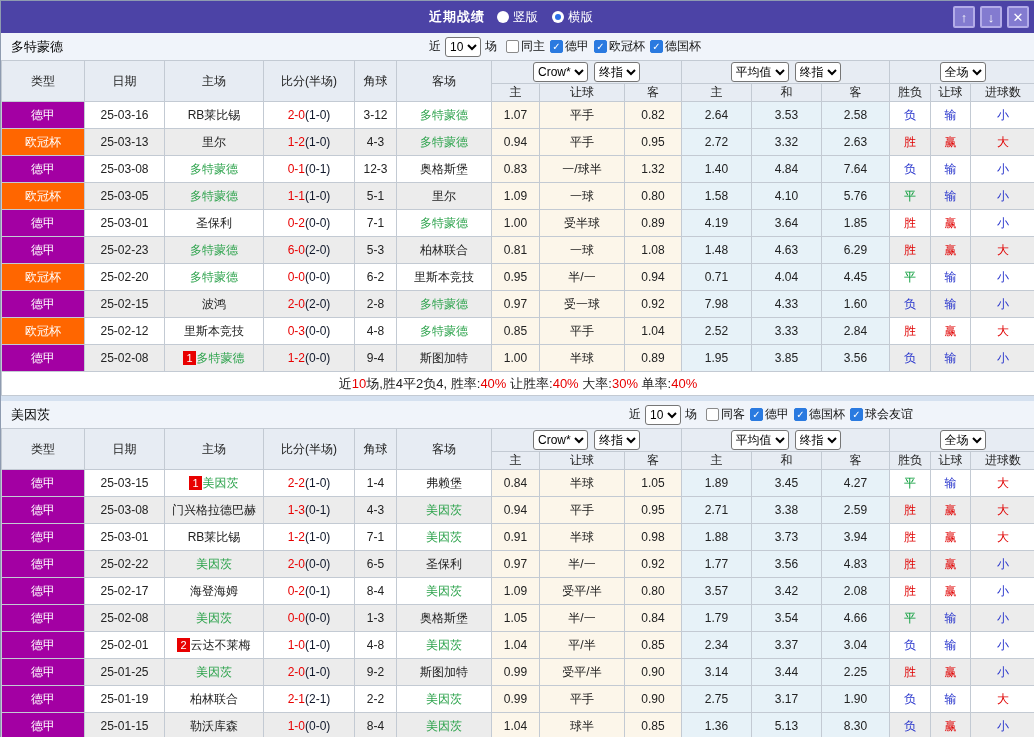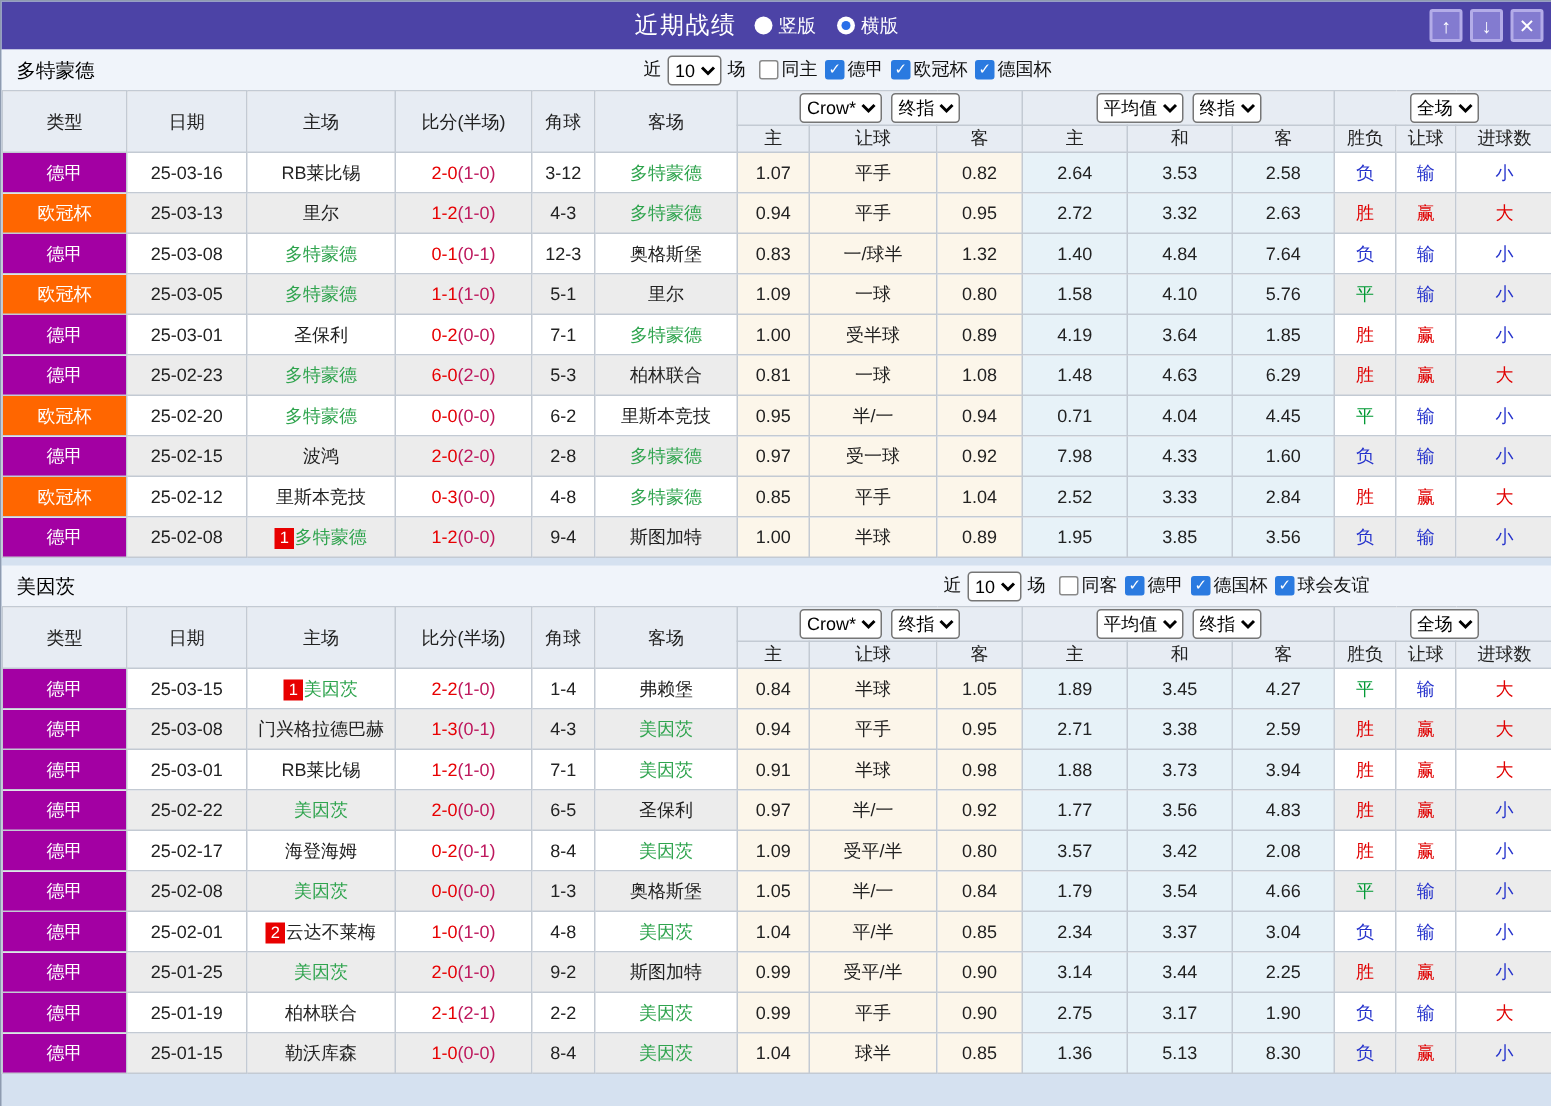--- a/index.html
+++ b/index.html
@@ -1,20 +1,20 @@
 <!DOCTYPE html>
 <html><head>
 <meta charset="utf-8">
 <style>
   html,body{margin:0;padding:0;background:#e9e9e9;}
   .win{width:1034px;height:737px;border:1px solid #8e9bb0;background:#d5e1f0;
        font-family:"Liberation Sans","DejaVu Sans",sans-serif;position:relative;overflow:hidden;}
   
   .titlebar{height:32px;background:#4c43a6;display:flex;align-items:center;justify-content:center;position:relative;color:#fff;}
-  .tb-title{font-size:16px;font-weight:normal;margin-right:12px;letter-spacing:1px;}
+  .tb-title{font-size:13px;font-weight:bold;margin-right:12px;letter-spacing:1px;}
   .radio-item{display:inline-flex;align-items:center;gap:4px;margin-right:14px;font-size:12.5px;cursor:pointer;}
   .radio{width:12px;height:12px;border-radius:50%;background:#fff;display:inline-block;position:relative;}
   .radio.on::after{content:'';position:absolute;left:3px;top:3px;width:6px;height:6px;border-radius:50%;background:#2a6fe8;}
   .tb-buttons{position:absolute;right:6px;top:5px;display:flex;gap:5px;}
   .tbtn{width:22px;height:22px;background:#837bd0;border:2px solid #b3ace8;color:#fff;font-size:13px;font-weight:bold;
         line-height:1;padding:0;cursor:pointer;border-radius:2px;font-family:inherit;}
   
   .filterbar{height:27px;background:#f0f4fa;position:relative;font-size:12px;color:#111;display:flex;align-items:center;}
   .teamname{position:absolute;left:10px;font-size:13px;color:#000;}
   .filters{position:absolute;display:flex;align-items:center;white-space:nowrap;}
@@ -32,21 +32,21 @@
   .rtable th,.rtable td{border:1px solid #c3cad3;padding:0;overflow:hidden;white-space:nowrap;}
   .rtable th{background:#e7ecf3;font-weight:normal;font-size:12px;color:#222;}
   tr.selrow th{height:22px;}
   tr.subrow th{height:17px;}
   tbody td{height:26px;}
   td.lg{color:#fff;}
   tr.odd td.st{background:#ececec;}
   td.crow{background:#fcf6ea;}
   td.avg{background:#e7f2f8;}
   .sc{color:#e80000;}
-  .hs{color:#be185d;}
+  .hs{color:#0f172a;}
   .rank{display:inline-block;background:#e80000;color:#fff;font-size:11px;line-height:14px;padding:0 3px;margin-right:1px;}
   .summary{height:23px;line-height:23px;background:#fff;border:1px solid #c3cad3;border-top:0;text-align:center;font-size:13px;color:#222;}
   .summary .red{color:#e80000;}
   .sep{height:5px;background:#d5e1f0;}
 </style>
 </head>
 <body>
 
 <div class="win">
   <div class="titlebar">
@@ -299,20 +299,21 @@
               <td class="crow">0.89</td>
               <td class="avg">1.95</td>
               <td class="avg">3.85</td>
               <td class="avg">3.56</td>
               <td class="st" style="color: rgb(38, 51, 204);">负</td>
               <td class="st" style="color: rgb(38, 51, 204);">输</td>
               <td class="st" style="color: rgb(38, 51, 204);">小</td>
             </tr>
           </tbody>
         </table>
+        <div class="summary"><span>近</span><span class="red">10</span><span>场,胜4平2负4, 胜率:</span><span class="red">40%</span><span> 让胜率:</span><span class="red">40%</span><span> 大率:</span><span class="red">30%</span><span> 单率:</span><span class="red">40%</span></div>
       </div>
       <div class="sep"></div>
       <div class="section s1">
         <div class="filterbar">
           <span class="teamname">美因茨</span>
           <span class="filters">
             <span class="ft">近</span>
             <select><option>10</option></select>
             <span class="ft">场</span>
             <label class="cblab">

